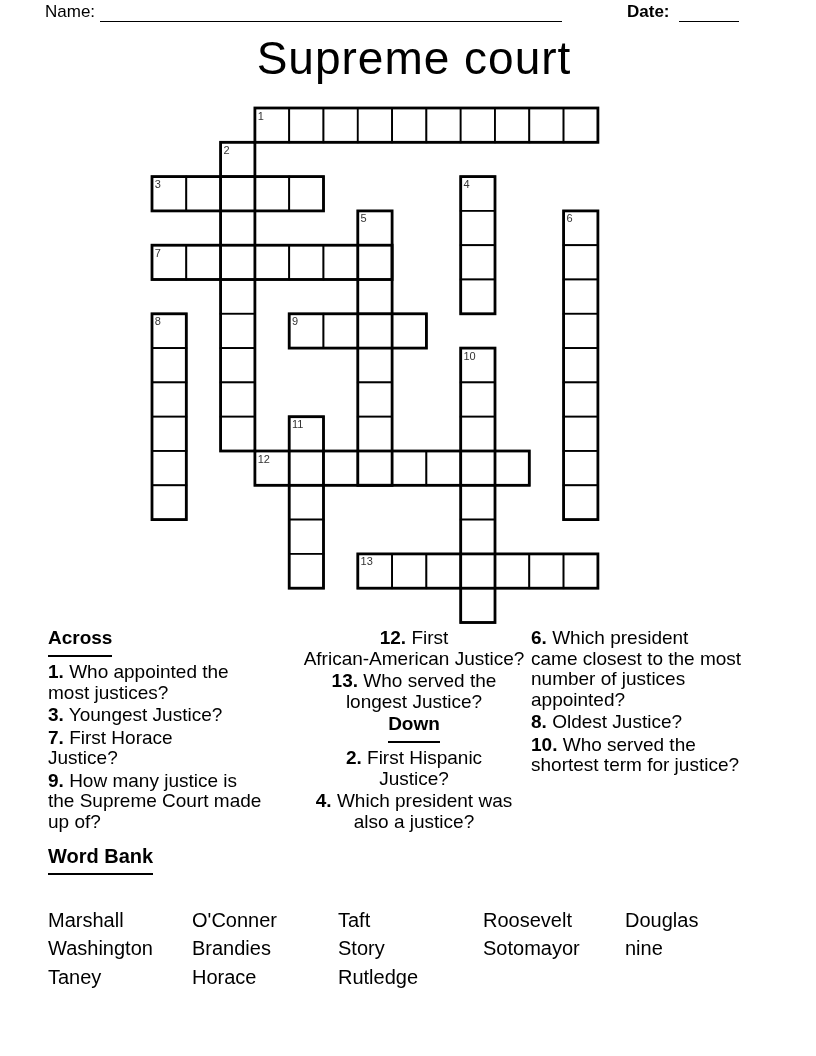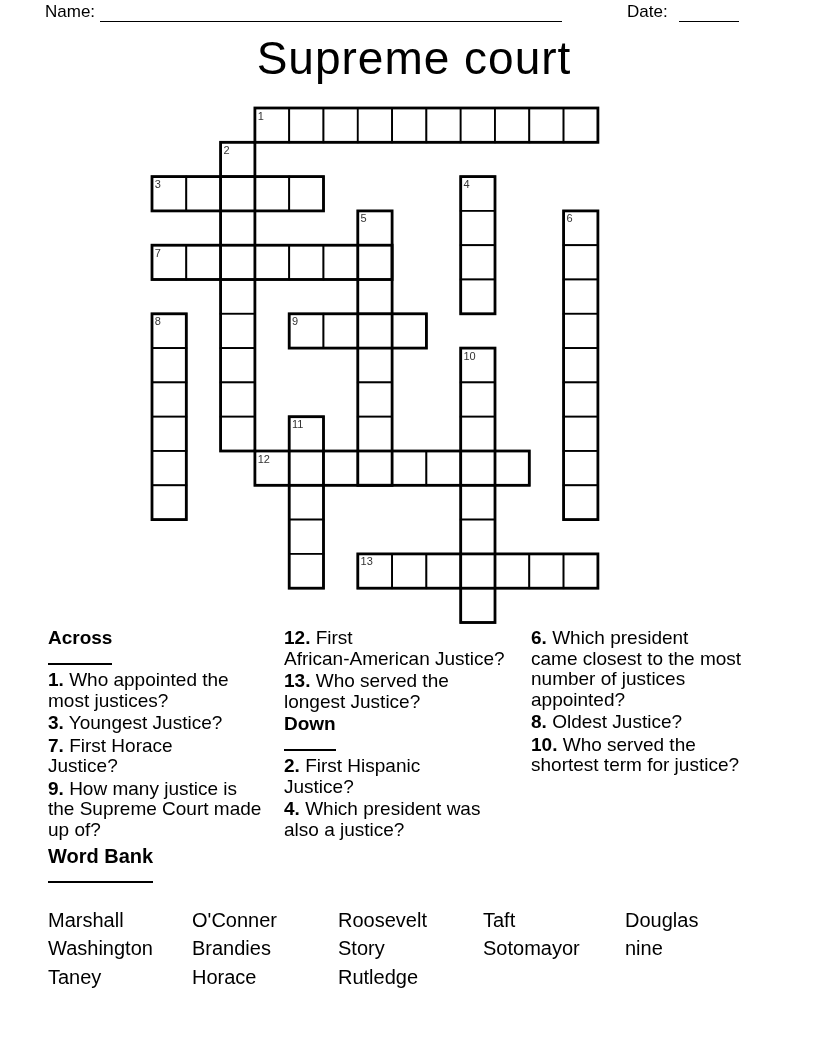--- a/index.html
+++ b/index.html
@@ -3,45 +3,45 @@
 <meta charset="utf-8">
 <style>
   html,body{margin:0;padding:0;}
   body{
     width:816px;height:1056px;background:#ffffff;color:#000;
     font-family:"Liberation Sans","DejaVu Sans",sans-serif;
     position:relative;overflow:hidden;
   }
   .hdr-label{position:absolute;top:2px;font-size:17px;}
   #name-label{left:45px;text-align:center;}
-  #date-label{left:627px;}
+  #date-label{left:627px;font-weight:bold;}
   .rule{position:absolute;border-top:1.6px solid #000;height:0;}
   #name-rule{left:100px;top:20.5px;width:462px;}
   #date-rule{left:679px;top:20.5px;width:60px;}
   #title{
     position:absolute;left:0;top:33px;width:100%;margin:0;
     text-align:center;font-size:46px;font-weight:400;letter-spacing:1px;
     transform:translateX(6px);line-height:1.1;
   }
   #xw{position:absolute;left:149px;top:104.5px;}
   .cell{fill:#ffffff;stroke:var(--grid,#000);stroke-width:1.8;}
   .run{fill:none;stroke:var(--grid,#000);stroke-width:2.8;}
   .num{font-size:11px;fill:var(--num,#333);font-family:"Liberation Sans","DejaVu Sans",sans-serif;}
   .clue-col{position:absolute;top:628px;font-size:19px;line-height:20.5px;}
   .clue-col.c0{left:48px;width:246px;}
-  .clue-col.c1{left:284px;width:240px;}
+  .clue-col.c1{left:294px;width:240px;text-align:center;}
   .clue-col.c2{left:531px;width:236px;}
   .clue{margin:0 0 2px 0;}
   .clue .cnum{font-weight:bold;}
   .ctext{white-space:pre-line;}
   .clue-heading{
     font-weight:bold;margin:0 0 5px 0;
   }
   .clue-heading span, #wb-head span{
-    display:inline-block;border-bottom:2.2px solid #000;padding-bottom:15px;line-height:20px;
+    display:inline-block;border-bottom:2.2px solid #000;padding-bottom:7px;line-height:20px;
   }
   #wb-head{
     position:absolute;left:48px;top:845px;font-size:20px;font-weight:bold;margin:0;
   }
   #wb-list{
     position:absolute;left:48px;top:906px;width:730px;
     display:grid;grid-template-columns:144px 146px 145px 142px 1fr;
     font-size:20px;line-height:28.4px;
   }
 </style>
@@ -203,22 +203,22 @@
 appointed?</span></p>
     <p class="clue"><b class="cnum">8.</b> <span class="ctext">Oldest Justice?</span></p>
     <p class="clue"><b class="cnum">10.</b> <span class="ctext">Who served the
 shortest term for justice?</span></p>
   </div>
 
 <div id="wb-head"><span>Word Bank</span></div>
 <div id="wb-list">
     <div class="word">Marshall</div>
     <div class="word">O'Conner</div>
+    <div class="word">Taft</div>
     <div class="word">Roosevelt</div>
-    <div class="word">Taft</div>
     <div class="word">Douglas</div>
     <div class="word">Washington</div>
     <div class="word">Brandies</div>
     <div class="word">Story</div>
     <div class="word">Sotomayor</div>
     <div class="word">nine</div>
     <div class="word">Taney</div>
     <div class="word">Horace</div>
     <div class="word">Rutledge</div>
   </div>

